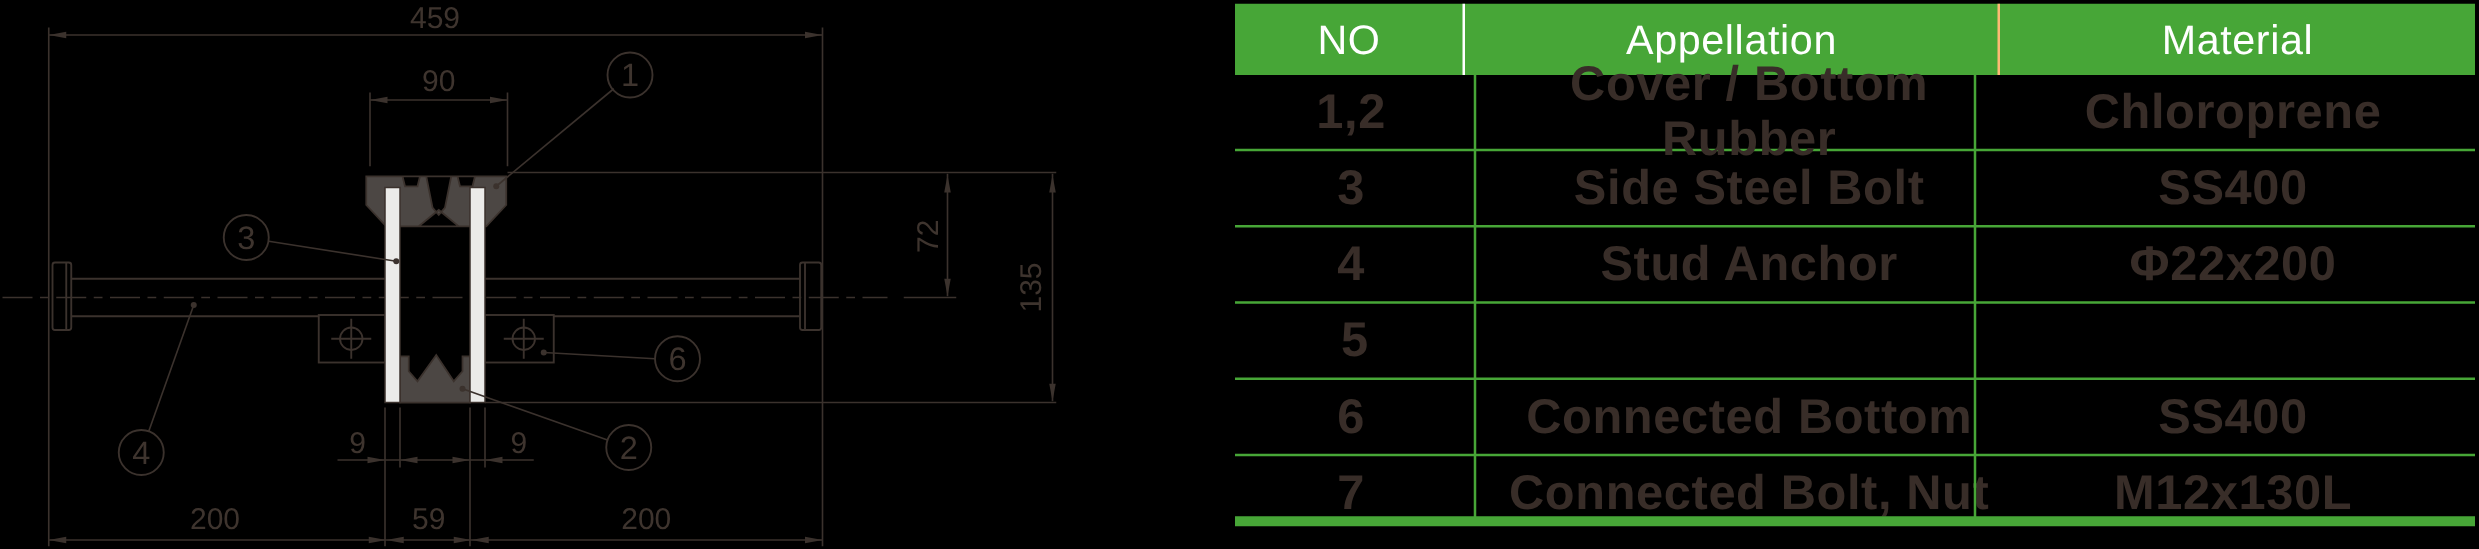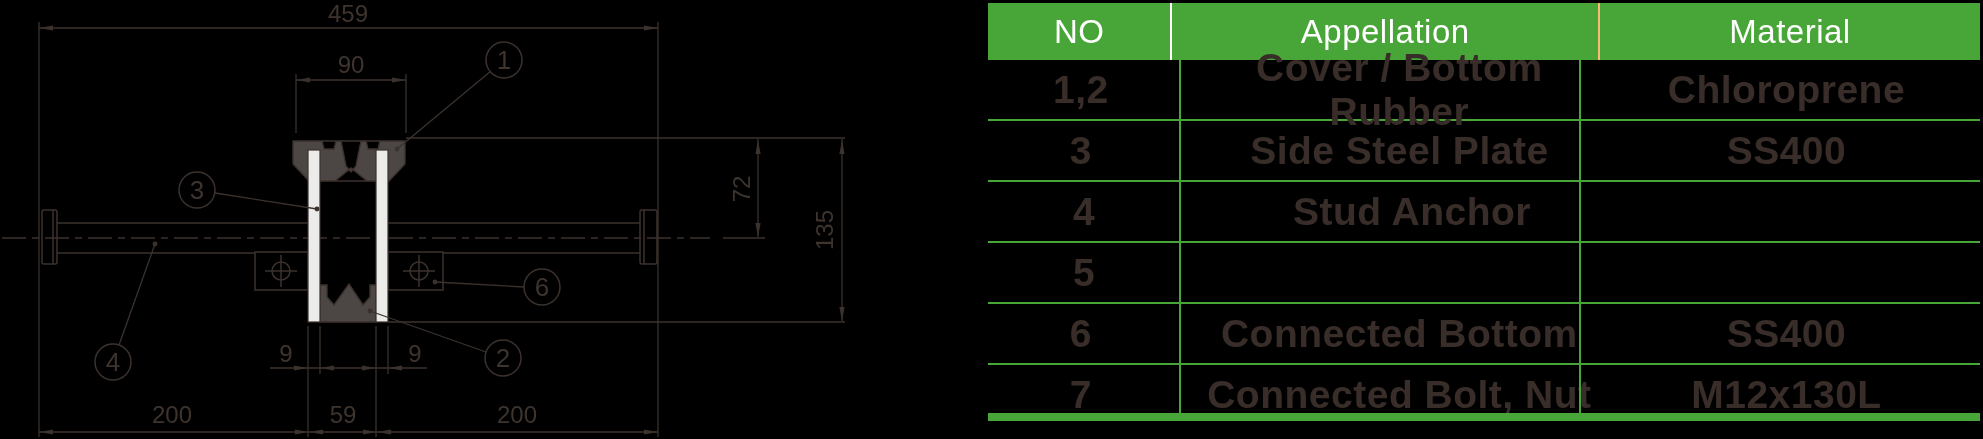--- a/index.html
+++ b/index.html
@@ -184,26 +184,27 @@
     </div>
 
     <div class="pt-body">
       <div class="pt-row">
         <div class="cell">1,2</div>
         <div class="cell">Cover / Bottom Rubber</div>
         <div class="cell">Chloroprene</div>
       </div>
       <div class="pt-row">
         <div class="cell">3</div>
-        <div class="cell">Side Steel Plate</div>
+        <div class="cell">Side Steel Bolt</div>
         <div class="cell">SS400</div>
       </div>
       <div class="pt-row">
         <div class="cell">4</div>
         <div class="cell">Stud Anchor</div>
+        <div class="cell">Φ22x200</div>
       </div>
       <div class="pt-row">
         <div class="cell">5</div>
       </div>
       <div class="pt-row">
         <div class="cell">6</div>
         <div class="cell">Connected Bottom</div>
         <div class="cell">SS400</div>
       </div>
       <div class="pt-row">

